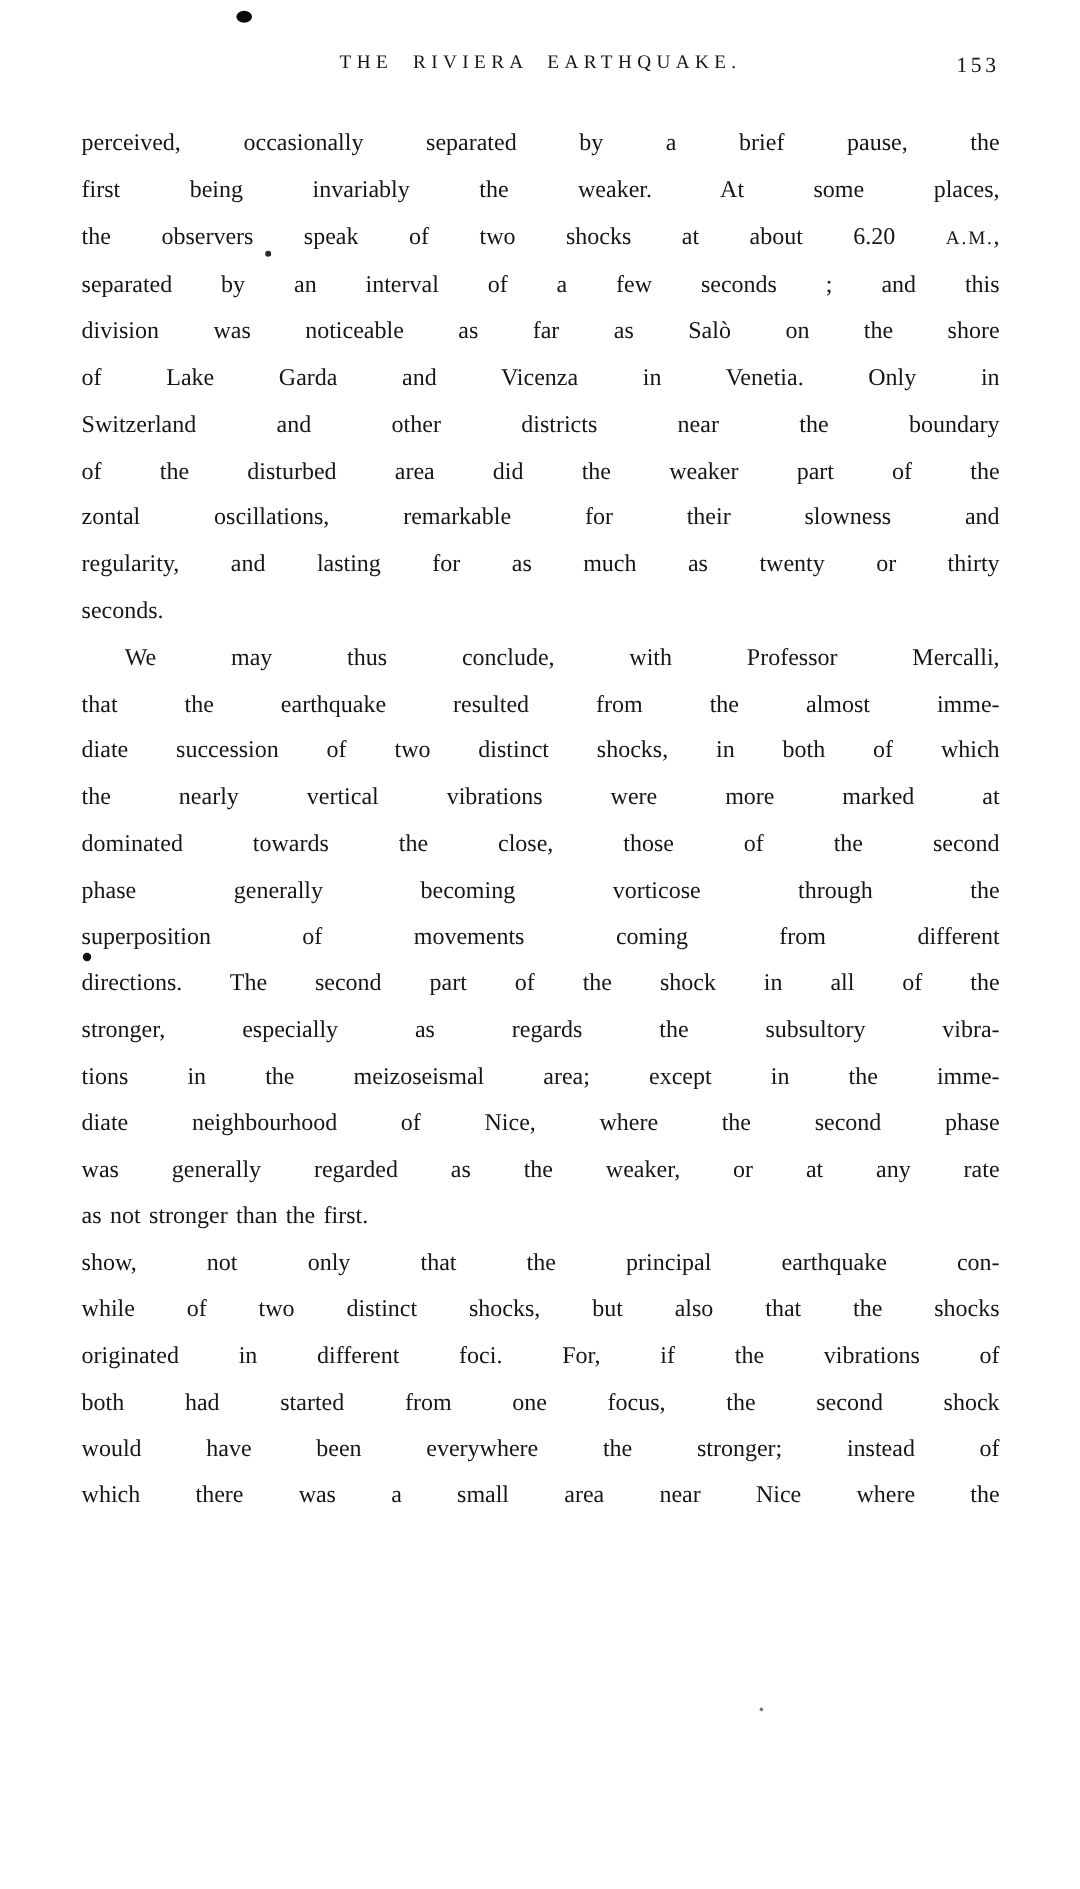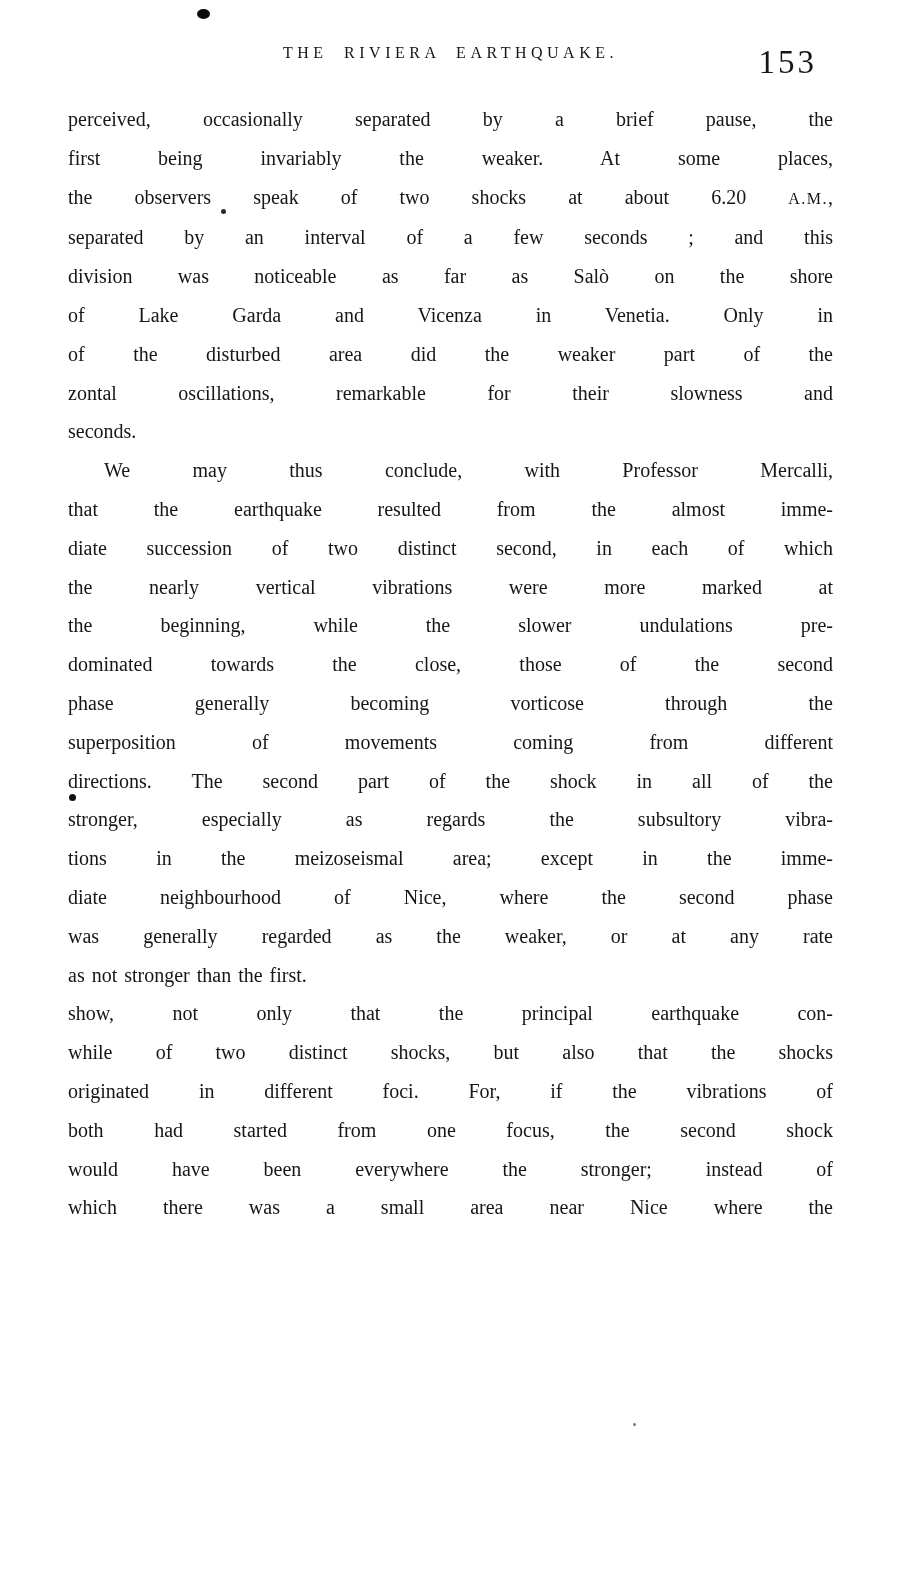--- a/index.html
+++ b/index.html
@@ -30,23 +30,23 @@
     left: 0;
     right: 0;
     text-align: center;
     font-size: 16px;
     letter-spacing: 4.5px;
     word-spacing: 8px;
     white-space: nowrap;
   }
   .page-number {
     position: absolute;
-    right: 16px;
+    right: 0;
     top: 0;
-    font-size: 33px;
+    font-size: 18px;
     letter-spacing: 3px;
   }
   
   .body-text {
     position: absolute;
     left: 68px;
     top: 100px;
     width: 765px;
     font-size: 20px;
     line-height: 38.8px;
@@ -102,30 +102,31 @@
   </header>
 
   <main id="body-text" class="body-text">
       <div>
         <div class="line">perceived, occasionally separated by a brief pause, the</div>
         <div class="line">first being invariably the weaker.  At some places,</div>
         <div class="line"><span>the observers speak of two shocks at about 6.20 </span><span class="smallcaps">A.M.</span><span>,</span></div>
         <div class="line">separated by an interval of a few seconds ; and this</div>
         <div class="line">division was noticeable as far as Salò on the shore</div>
         <div class="line">of Lake Garda and Vicenza in Venetia.  Only in</div>
+        <div class="line">Switzerland and other districts near the boundary</div>
         <div class="line">of the disturbed area did the weaker part of the</div>
         <div class="line">zontal oscillations, remarkable for their slowness and</div>
+        <div class="line">regularity, and lasting for as much as twenty or thirty</div>
         <div class="line no-stretch">seconds.</div>
       </div>
       <div>
         <div class="line indent">We may thus conclude, with Professor Mercalli,</div>
         <div class="line">that the earthquake resulted from the almost imme-</div>
-        <div class="line">diate succession of two distinct second, in each of which</div>
+        <div class="line">diate succession of two distinct shocks, in both of which</div>
         <div class="line">the nearly vertical vibrations were more marked at</div>
-        <div class="line">the beginning, while the slower undulations pre-</div>
         <div class="line">dominated towards the close, those of the second</div>
         <div class="line">phase generally becoming vorticose through the</div>
         <div class="line">superposition of movements coming from different</div>
         <div class="line">directions.  The second part of the shock in all of the</div>
         <div class="line">stronger, especially as regards the subsultory vibra-</div>
         <div class="line">tions in the meizoseismal area; except in the imme-</div>
         <div class="line">diate neighbourhood of Nice, where the second phase</div>
         <div class="line">was generally regarded as the weaker, or at any rate</div>
         <div class="line no-stretch">as not stronger than the first.</div>
       </div>

